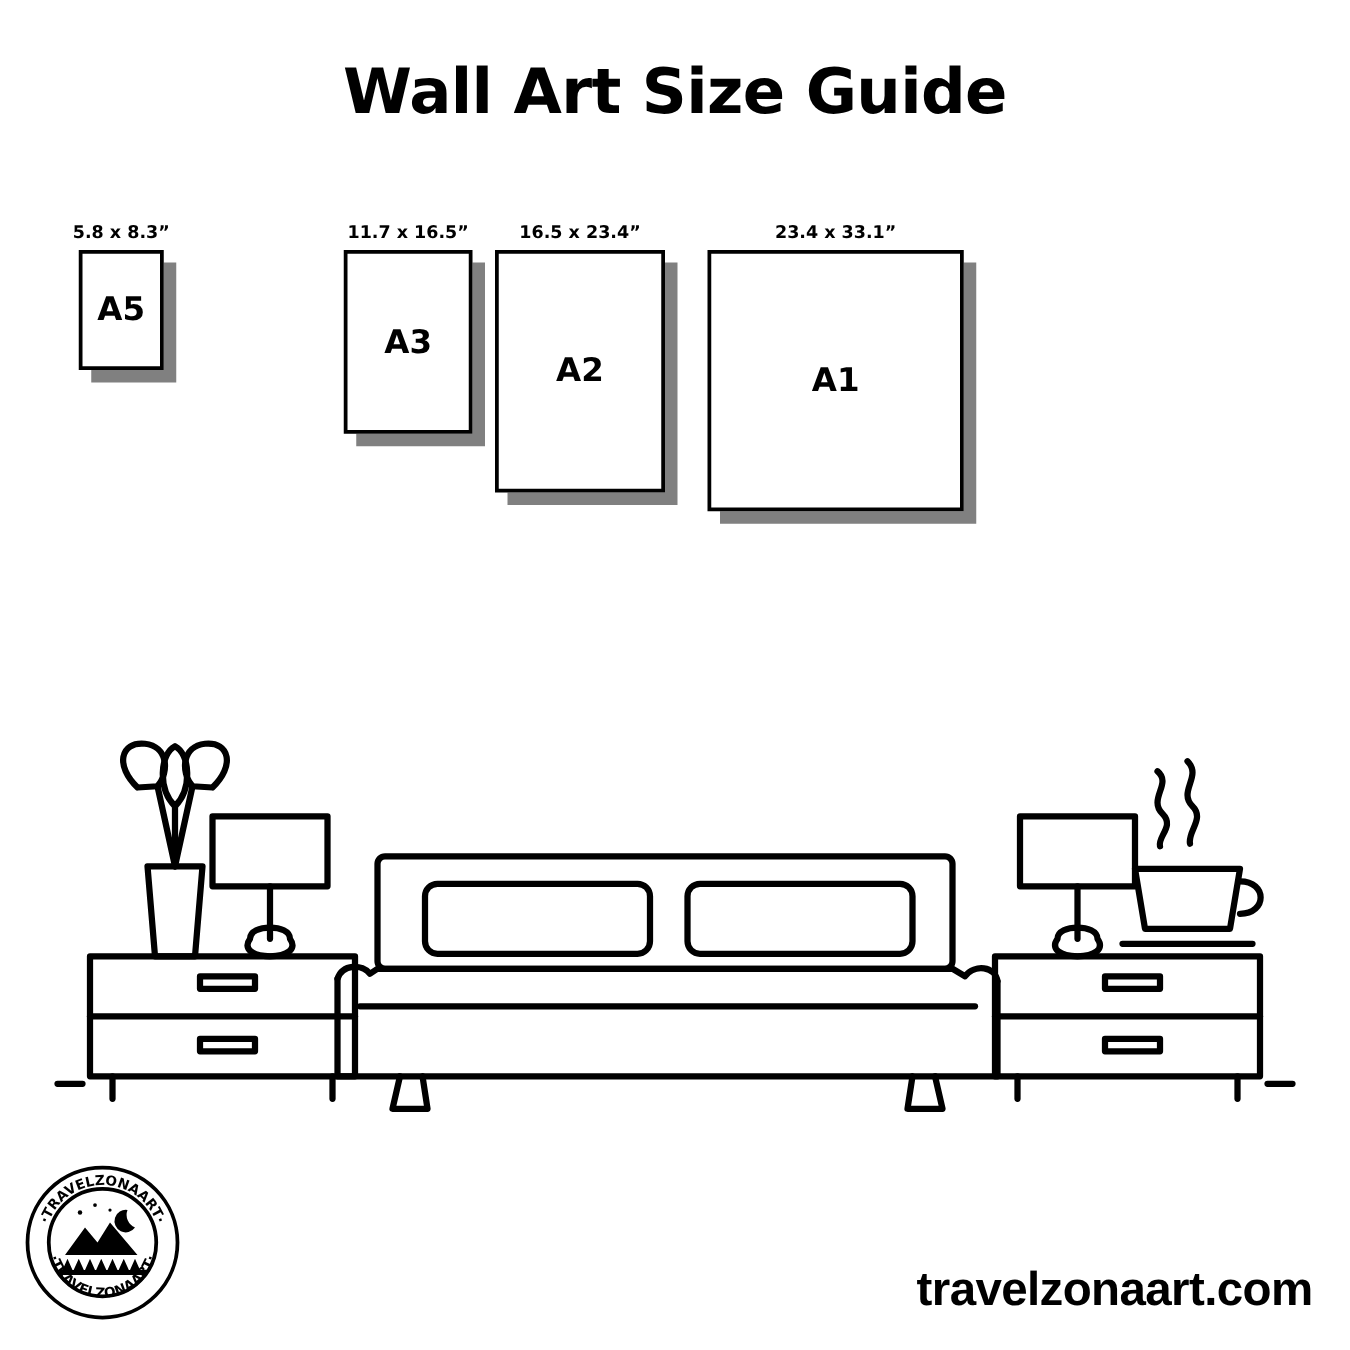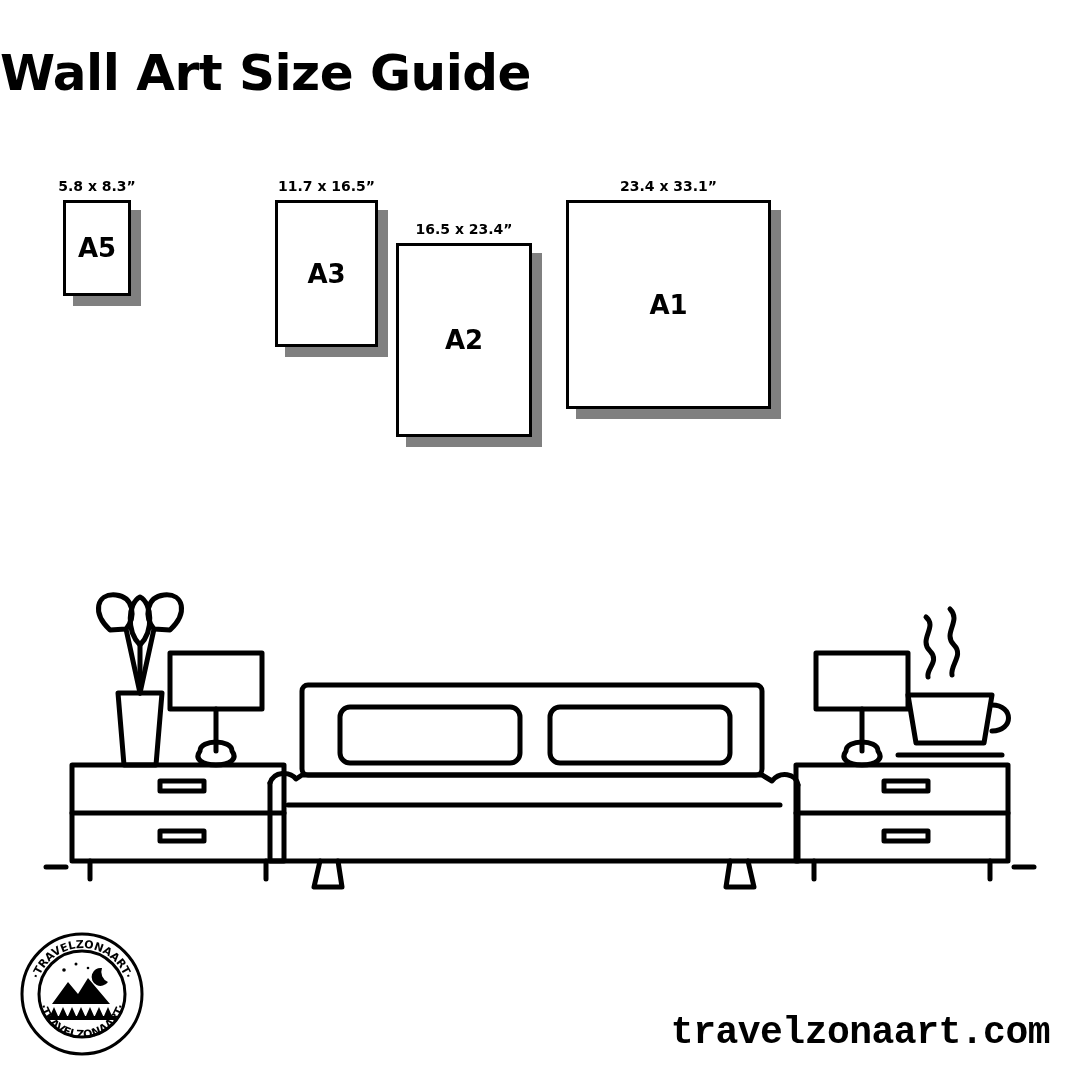--- a/index.html
+++ b/index.html
@@ -15,21 +15,21 @@
     font-family: "DejaVu Sans", sans-serif;
     color: #000000;
   }
 
   
   #title {
     position: absolute;
     top: 44px;
     left: 0;
     width: 1080px;
-    text-align: left;
+    text-align: center;
     font-size: 50px;
     font-weight: 700;
     letter-spacing: -0.5px;
     font-family: "DejaVu Sans", sans-serif;
   }
 
   
   #frames-area {
     position: absolute;
     top: 0; left: 0;
@@ -94,21 +94,21 @@
     height: 128px;
   }
 
   
   #website {
     position: absolute;
     right: 30px;
     bottom: 26px;
     font-size: 38px;
     font-weight: 700;
-    font-family: Liberation Mono, monospace;
+    font-family: Liberation Sans, sans-serif;
     letter-spacing: -0.5px;
     margin-left: 32px;
   }
 </style>
 </head>
 <body>
 
 <div id="title">Wall Art Size Guide</div>
 
 <div id="frames-area">
@@ -123,21 +123,21 @@
 
 
   <div class="frame-group" id="fg2" style="left: 263px; top: 200px; width: 103px; height: 147px; margin-left: 12px;">
     <div class="frame-label">11.7 x 16.5”</div>
     <div class="frame-shadow"></div>
     <div class="frame-box">
       <span class="frame-name">A3</span>
     </div>
   </div>
 
-  <div class="frame-group" id="fg3" style="left: 396px; top: 200px; width: 136px; height: 194px; margin-top: 43px;">
+  <div class="frame-group" id="fg3" style="left: 396px; top: 200px; width: 136px; height: 194px;">
     <div class="frame-label">16.5 x 23.4”</div>
     <div class="frame-shadow"></div>
     <div class="frame-box">
       <span class="frame-name">A2</span>
     </div>
   </div>
 
   <div class="frame-group" id="fg4" style="left: 566px; top: 200px; width: 186px; height: 209px; padding-left: 19px;">
     <div class="frame-label">23.4 x 33.1”</div>
     <div class="frame-shadow"></div>

